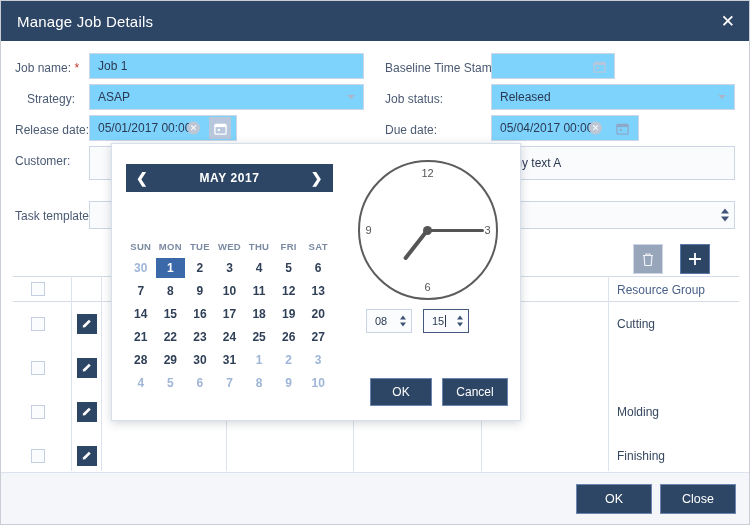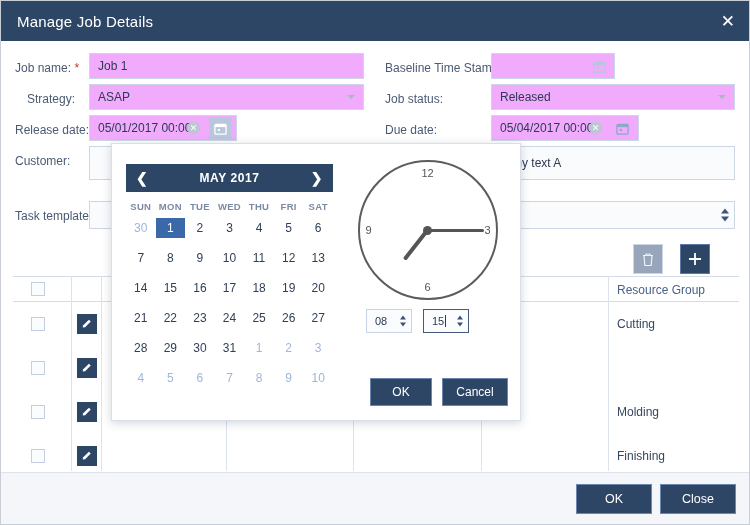--- a/index.html
+++ b/index.html
@@ -43,21 +43,21 @@
   .fld-label {
     position: absolute;
     font-size: 12px;
     color: #4a5a73;
     white-space: nowrap;
   }
   .fld-label .req { color: #c0392b; }
 
   .inp {
     position: absolute;
-    background: #f0abfc;
+    background: #7dd3fc;
     border: 1px solid #ccd6e4;
     height: 26px;
     font-size: 12px;
     color: #2b3a52;
     display: flex; align-items: center;
     padding-left: 8px;
   }
   .inp.plain { background: #fafbfd; }
   .caret-dn {
     position: absolute; right: 8px; top: 50%;
@@ -153,25 +153,25 @@
     font-size: 14px; cursor: pointer; padding: 0 6px;
   }
   .calhdr .nav.prev { left: 4px; }
   .calhdr .nav.next { right: 4px; }
   .dow {
     display: grid; grid-template-columns: repeat(7, 1fr);
     margin-top: 9px;
   }
   .dow span {
     text-align: center; font-size: 9.5px; font-weight: bold;
-    color: #7b8aa3; letter-spacing: .3px;
+    color: #7b8aa3; letter-spacing: .3px; margin-top: 40px;
   }
   .days {
     display: grid; grid-template-columns: repeat(7, 1fr);
-    margin-top: 6px; row-gap: 10px;
+    margin-top: 6px; row-gap: 3px; font-weight: bold;
   }
   .day {
     height: 20px; display: flex; align-items: center; justify-content: center;
     font-size: 12px; color: #2f3f57; cursor: pointer;
   }
   .day.out { color: #9fb6d8; }
   .day.sel { background: #3b68a8; color: #ffffff; }
 
   .clockwrap { position: absolute; left: 238px; top: 16px; width: 155px; }
   .clock {

